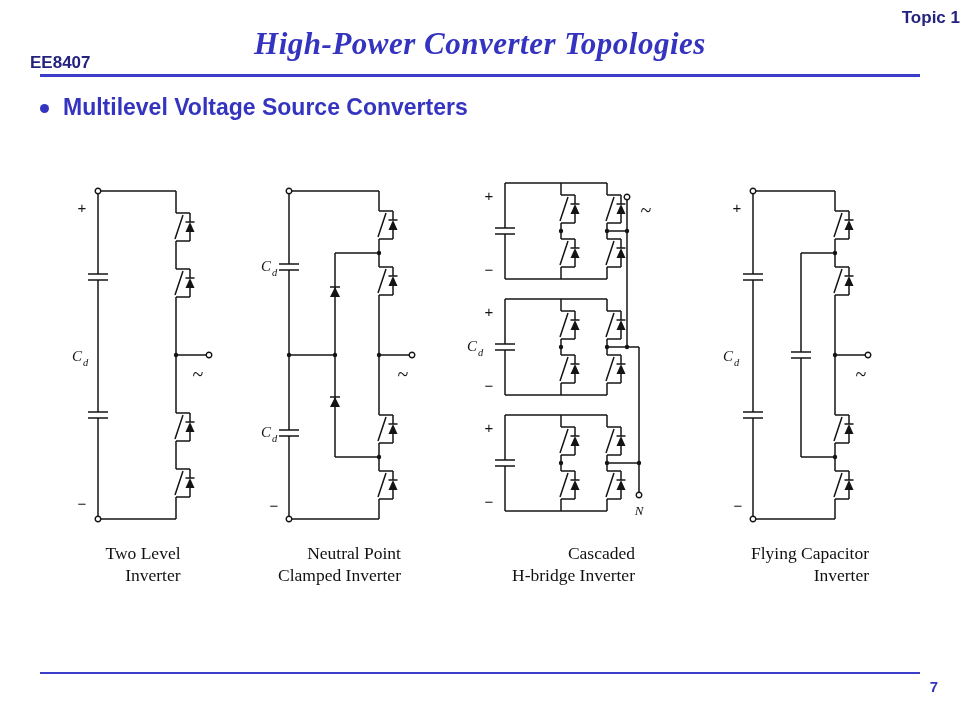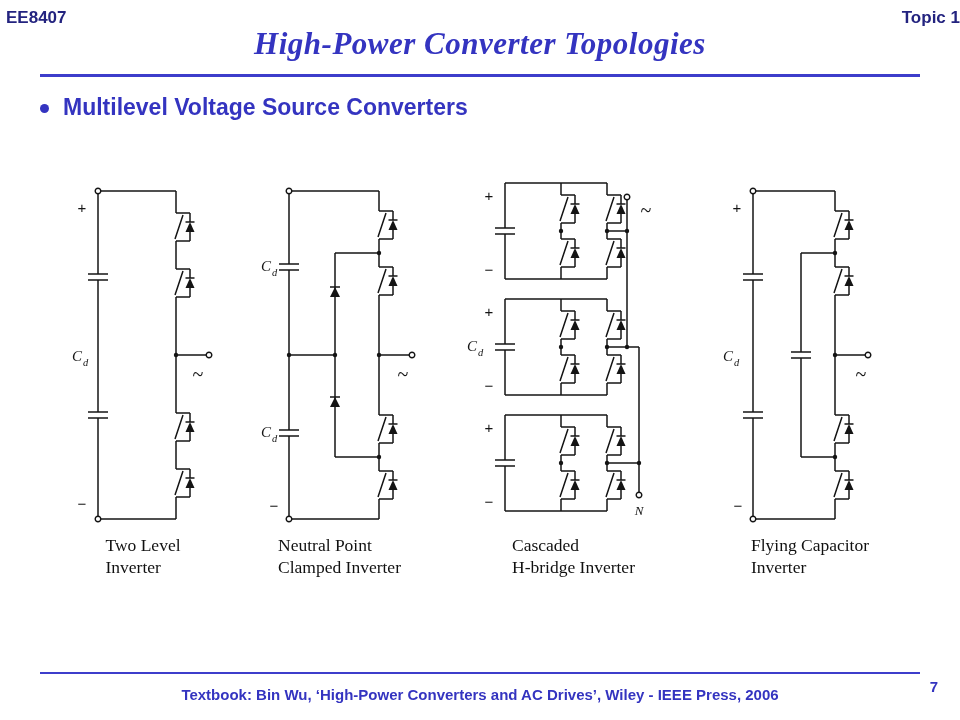--- a/index.html
+++ b/index.html
@@ -2,38 +2,38 @@
 <html style="--accent: #3434c0; --rule: #3d3dcb; --navy: #23237f; --ink: #141414;"><head>
 <meta charset="utf-8">
 <style>
   html,body { margin:0; padding:0; }
   body {
     width:960px; height:720px; background:#ffffff; position:relative;
     overflow:hidden; font-family:"Liberation Sans",sans-serif;
   }
   .slide { position:absolute; inset:0; }
   .hdr { position:absolute; top:8px; font-size:17px; font-weight:bold; color:var(--navy,#23237f); }
-  .hdr-left { left:6px; }
+  .hdr-left { left:30px;margin-top:45px; }
   .hdr-right { right:0; }
   .slide-title {
     position:absolute; top:26px; left:0; width:100%; text-align:center;
     font-family:"Liberation Serif",serif; font-weight:bold; font-size:31px;
     letter-spacing:0.5px; color:var(--accent,#3434c0);font-style:italic;
   }
   .rule { position:absolute; left:40px; right:40px; background:var(--rule,#3d3dcb); }
   .rule-top { top:74px; height:3px; }
   .rule-bottom { top:672px; height:2px; }
   .bullet-row { position:absolute; top:94px; left:40px; display:flex; align-items:flex-start;text-align:center; }
   .bullet-dot { width:9px; height:9px; border-radius:50%; background:var(--accent,#3434c0); margin:10px 14px 0 0; }
   .bullet-text { font-size:23px; font-weight:bold; color:var(--accent,#3434c0); }
   .figures { position:absolute; top:175px; left:68px; right:55px; display:flex; justify-content:space-between; }
   figure.figure { margin:0; display:flex; flex-direction:column; align-items:center; }
   .caption {
-    margin-top:0; font-family:"Liberation Serif",serif; font-size:17.5px;
-    color:#111; text-align:left; line-height:1.25;
+    margin-top:8px; font-family:"Liberation Serif",serif; font-size:17.5px;
+    color:#111; text-align:right; line-height:1.25;
   }
   .footer-text {
     position:absolute; top:686px; left:0; width:100%; text-align:center;
     font-size:15px; font-weight:bold; color:var(--accent,#3434c0);
   }
   .page-number { position:absolute; top:678px; right:22px; font-size:15px; font-weight:bold; color:var(--accent,#3434c0); }
   
   .circuit { display:block; }
   .wire line { stroke:#141414; stroke-width:1.5; }
   .diode line { stroke:#141414; stroke-width:1.5; }
@@ -303,16 +303,15 @@
       </svg>
       <figcaption class="caption">
         <div>Flying Capacitor</div>
         <div>Inverter</div>
       </figcaption>
     </figure>
 
   </div>
 
   <div class="rule rule-bottom"></div>
-  <div class="footer-text">Textbook: Bin Wu, ‘High-Power Converters and AC Drives’, Wiley - IEEE Press, 2006</div>
   <div class="page-number">7</div>
 
 </div>
 
 </body></html>

